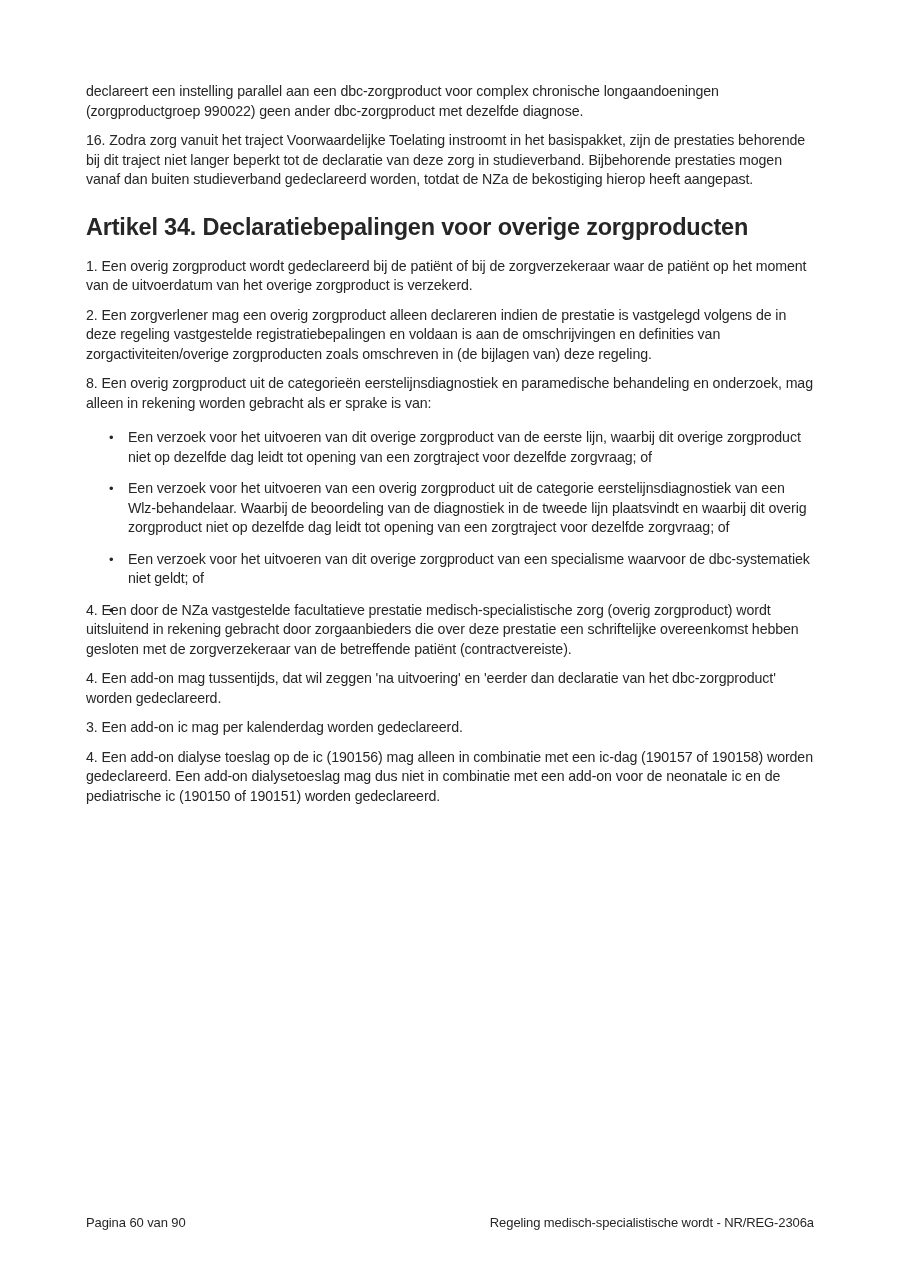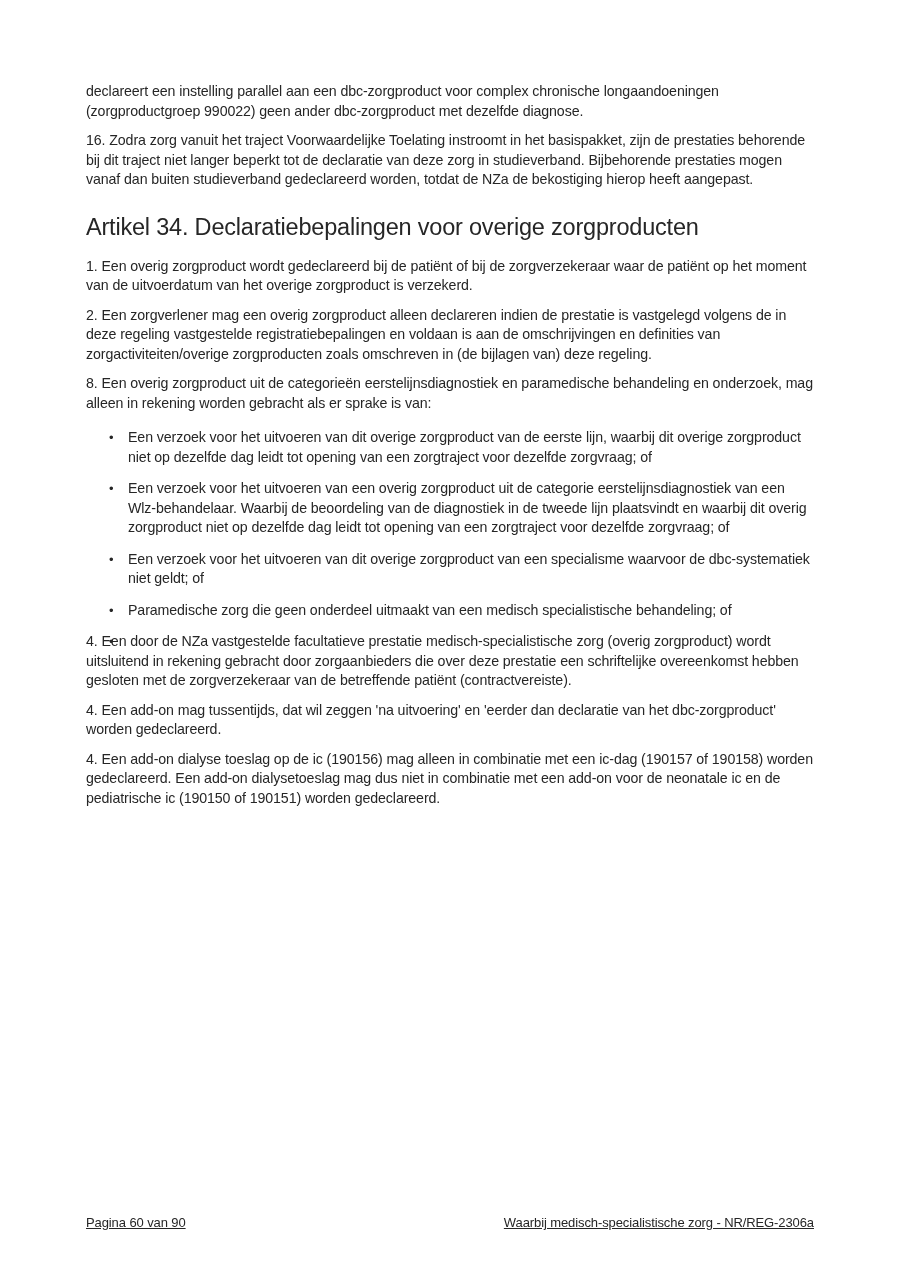--- a/index.html
+++ b/index.html
@@ -24,21 +24,21 @@
     position:absolute;
     top:82px;left:86px;width:730px;
     font-size:14.2px;
     line-height:19.5px;
     letter-spacing:-0.1px;
   }
   .content p{margin:0 0 10px;}
   h1{
     font-size:23.5px;
     line-height:28px;
-    font-weight:400;
+    font-weight:700;
     letter-spacing:-0.2px;
     margin:23px 0 16px;
     color:var(--text);
   }
   ul.bullets{
     list-style:none;
     margin:15px 0 10px;
     padding:0;
   }
   ul.bullets li{
@@ -55,21 +55,20 @@
   .after-list{margin-top:29px;}
   .page-footer{
     position:absolute;
     left:86px;right:86px;bottom:42px;
     display:flex;
     justify-content:space-between;
     align-items:flex-end;
     font-size:13px;
     line-height:16px;
     letter-spacing:-0.1px;
-    text-decoration:underline;
   }
 </style>
 </head>
 <body>
 
 <div class="page">
   <div class="content">
 
     <p>declareert een instelling parallel aan een dbc-zorgproduct voor complex chronische longaandoeningen (zorgproductgroep 990022) geen ander dbc-zorgproduct met dezelfde diagnose.</p>
     <p>16. Zodra zorg vanuit het traject Voorwaardelijke Toelating instroomt in het basispakket, zijn de prestaties behorende bij dit traject niet langer beperkt tot de declaratie van deze zorg in studieverband. Bijbehorende prestaties mogen vanaf dan buiten studieverband gedeclareerd worden, totdat de NZa de bekostiging hierop heeft aangepast.</p>
@@ -88,32 +87,32 @@
       <li>
         <span class="bullet-dot">•</span>
         <span>Een verzoek voor het uitvoeren van een overig zorgproduct uit de categorie eerstelijnsdiagnostiek van een Wlz-behandelaar. Waarbij de beoordeling van de diagnostiek in de tweede lijn plaatsvindt en waarbij dit overig zorgproduct niet op dezelfde dag leidt tot opening van een zorgtraject voor dezelfde zorgvraag; of</span>
       </li>
       <li>
         <span class="bullet-dot">•</span>
         <span>Een verzoek voor het uitvoeren van dit overige zorgproduct van een specialisme waarvoor de dbc-systematiek niet geldt; of</span>
       </li>
       <li>
         <span class="bullet-dot">•</span>
-        <span>Paramedische zorg die geen onderdeel uitmaakt van een medisch specialistische behandeling; of</span>
       </li>
       <li>
         <span class="bullet-dot">•</span>
       </li>
     </ul>
 
     <p class="after-list">4. Een door de NZa vastgestelde facultatieve prestatie medisch-specialistische zorg (overig zorgproduct) wordt uitsluitend in rekening gebracht door zorgaanbieders die over deze prestatie een schriftelijke overeenkomst hebben gesloten met de zorgverzekeraar van de betreffende patiënt (contractvereiste).</p>
 
 
     <p>4. Een add-on mag tussentijds, dat wil zeggen 'na uitvoering' en 'eerder dan declaratie van het dbc-zorgproduct' worden gedeclareerd.</p>
+    <p>3. Een add-on ic mag per kalenderdag worden gedeclareerd.</p>
     <p>4. Een add-on dialyse toeslag op de ic (190156) mag alleen in combinatie met een ic-dag (190157 of 190158) worden gedeclareerd. Een add-on dialysetoeslag mag dus niet in combinatie met een add-on voor de neonatale ic en de pediatrische ic (190150 of 190151) worden gedeclareerd.</p>
 
   </div>
 
   <div class="page-footer">
     <span>Pagina 60 van 90</span>
-    <span>Waarbij medisch-specialistische zorg - NR/REG-2306a</span>
+    <span>Regeling medisch-specialistische wordt - NR/REG-2306a</span>
   </div>
 </div>
 
 </body></html>

